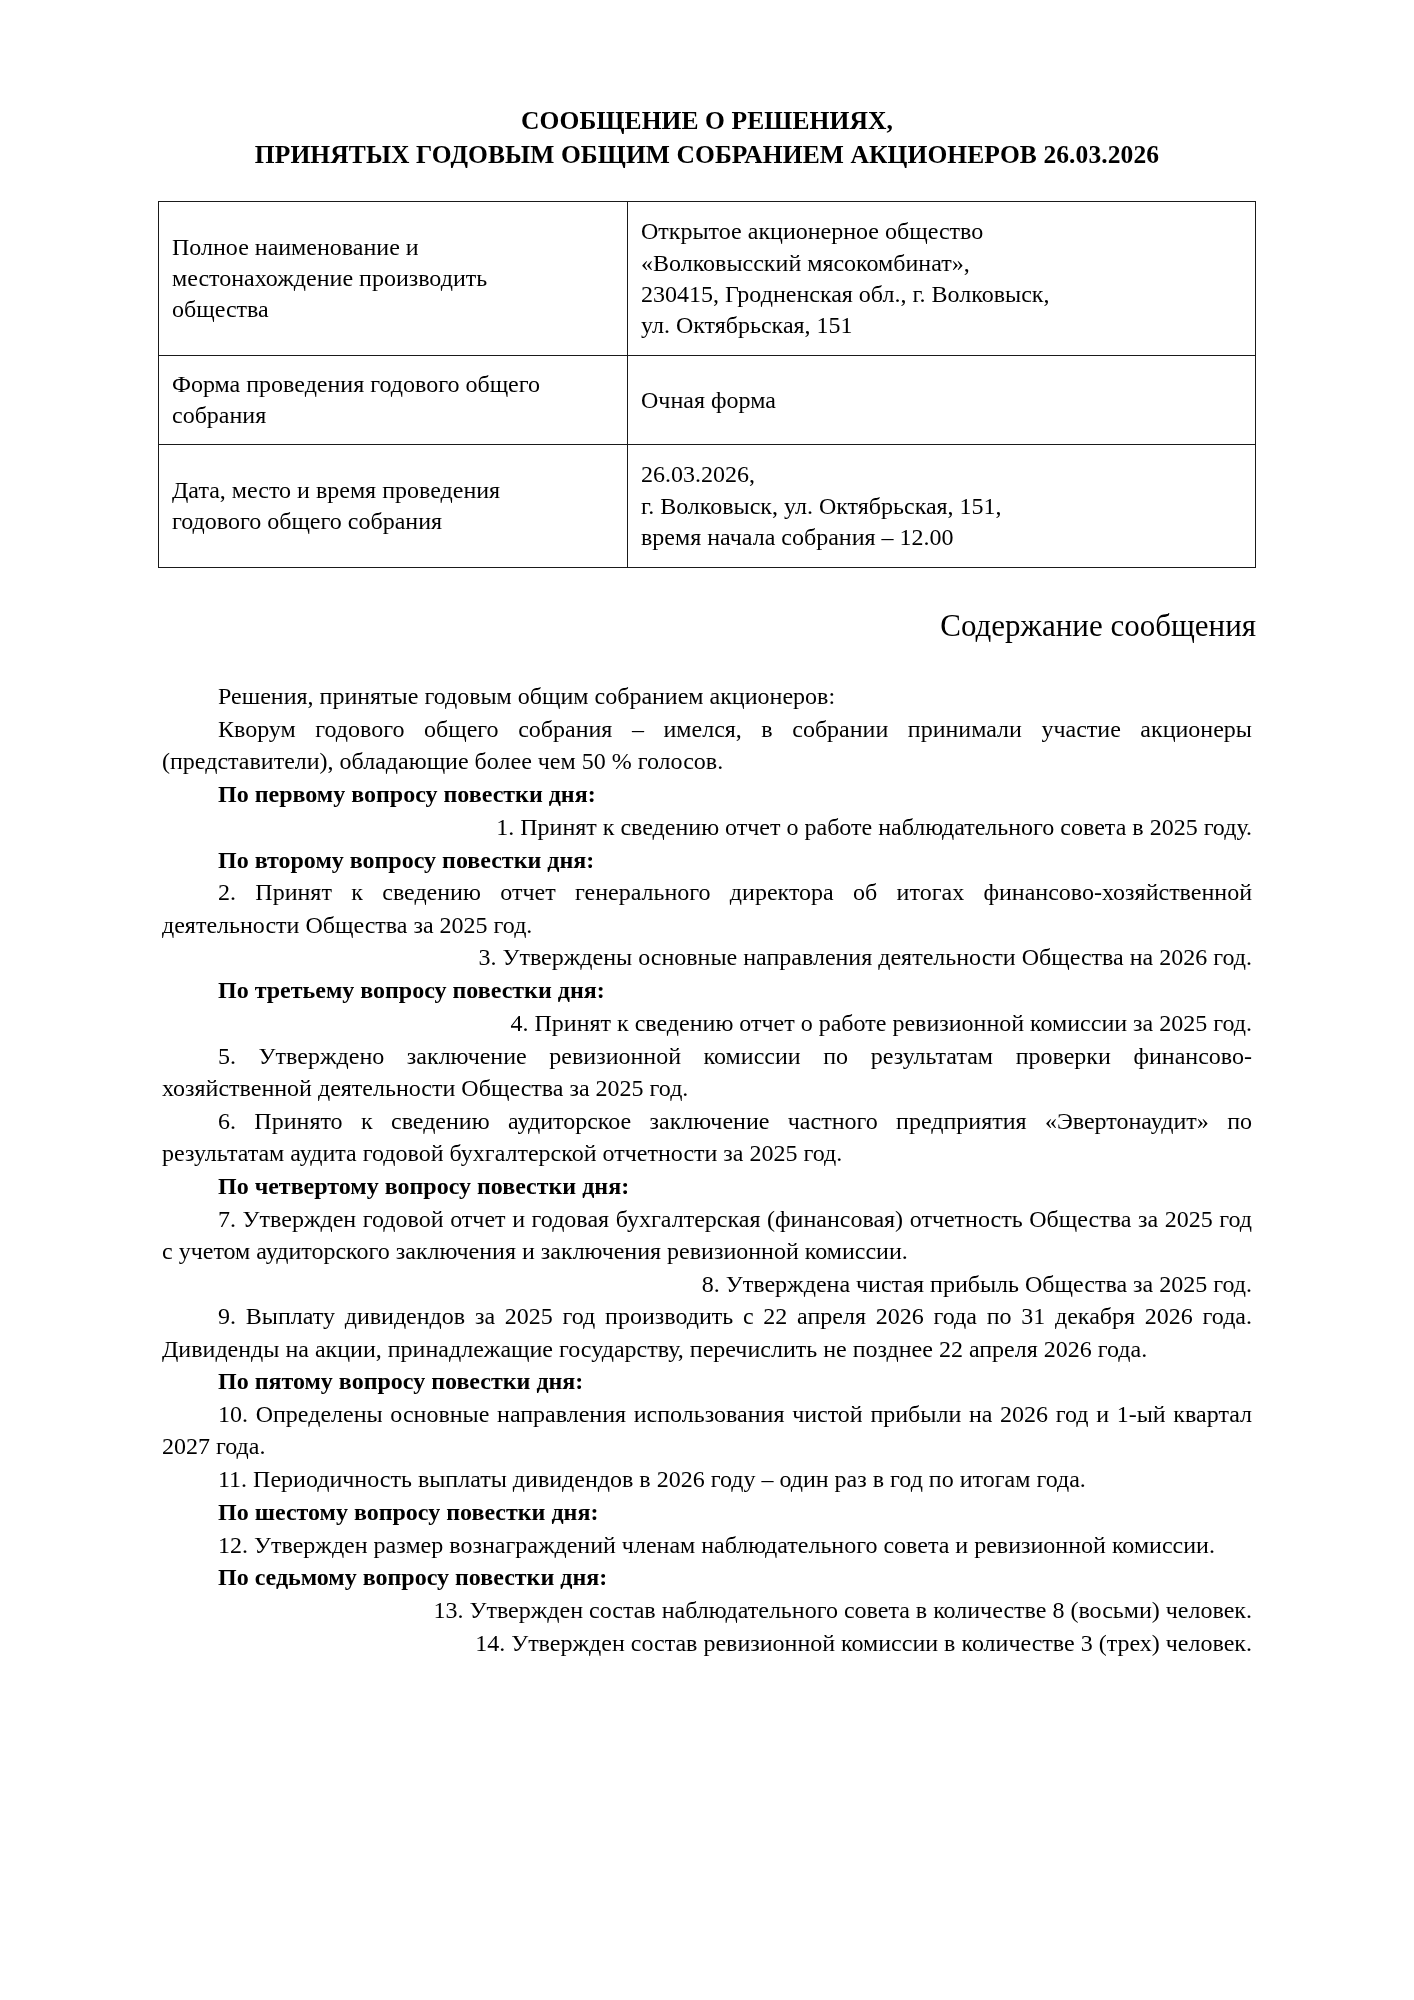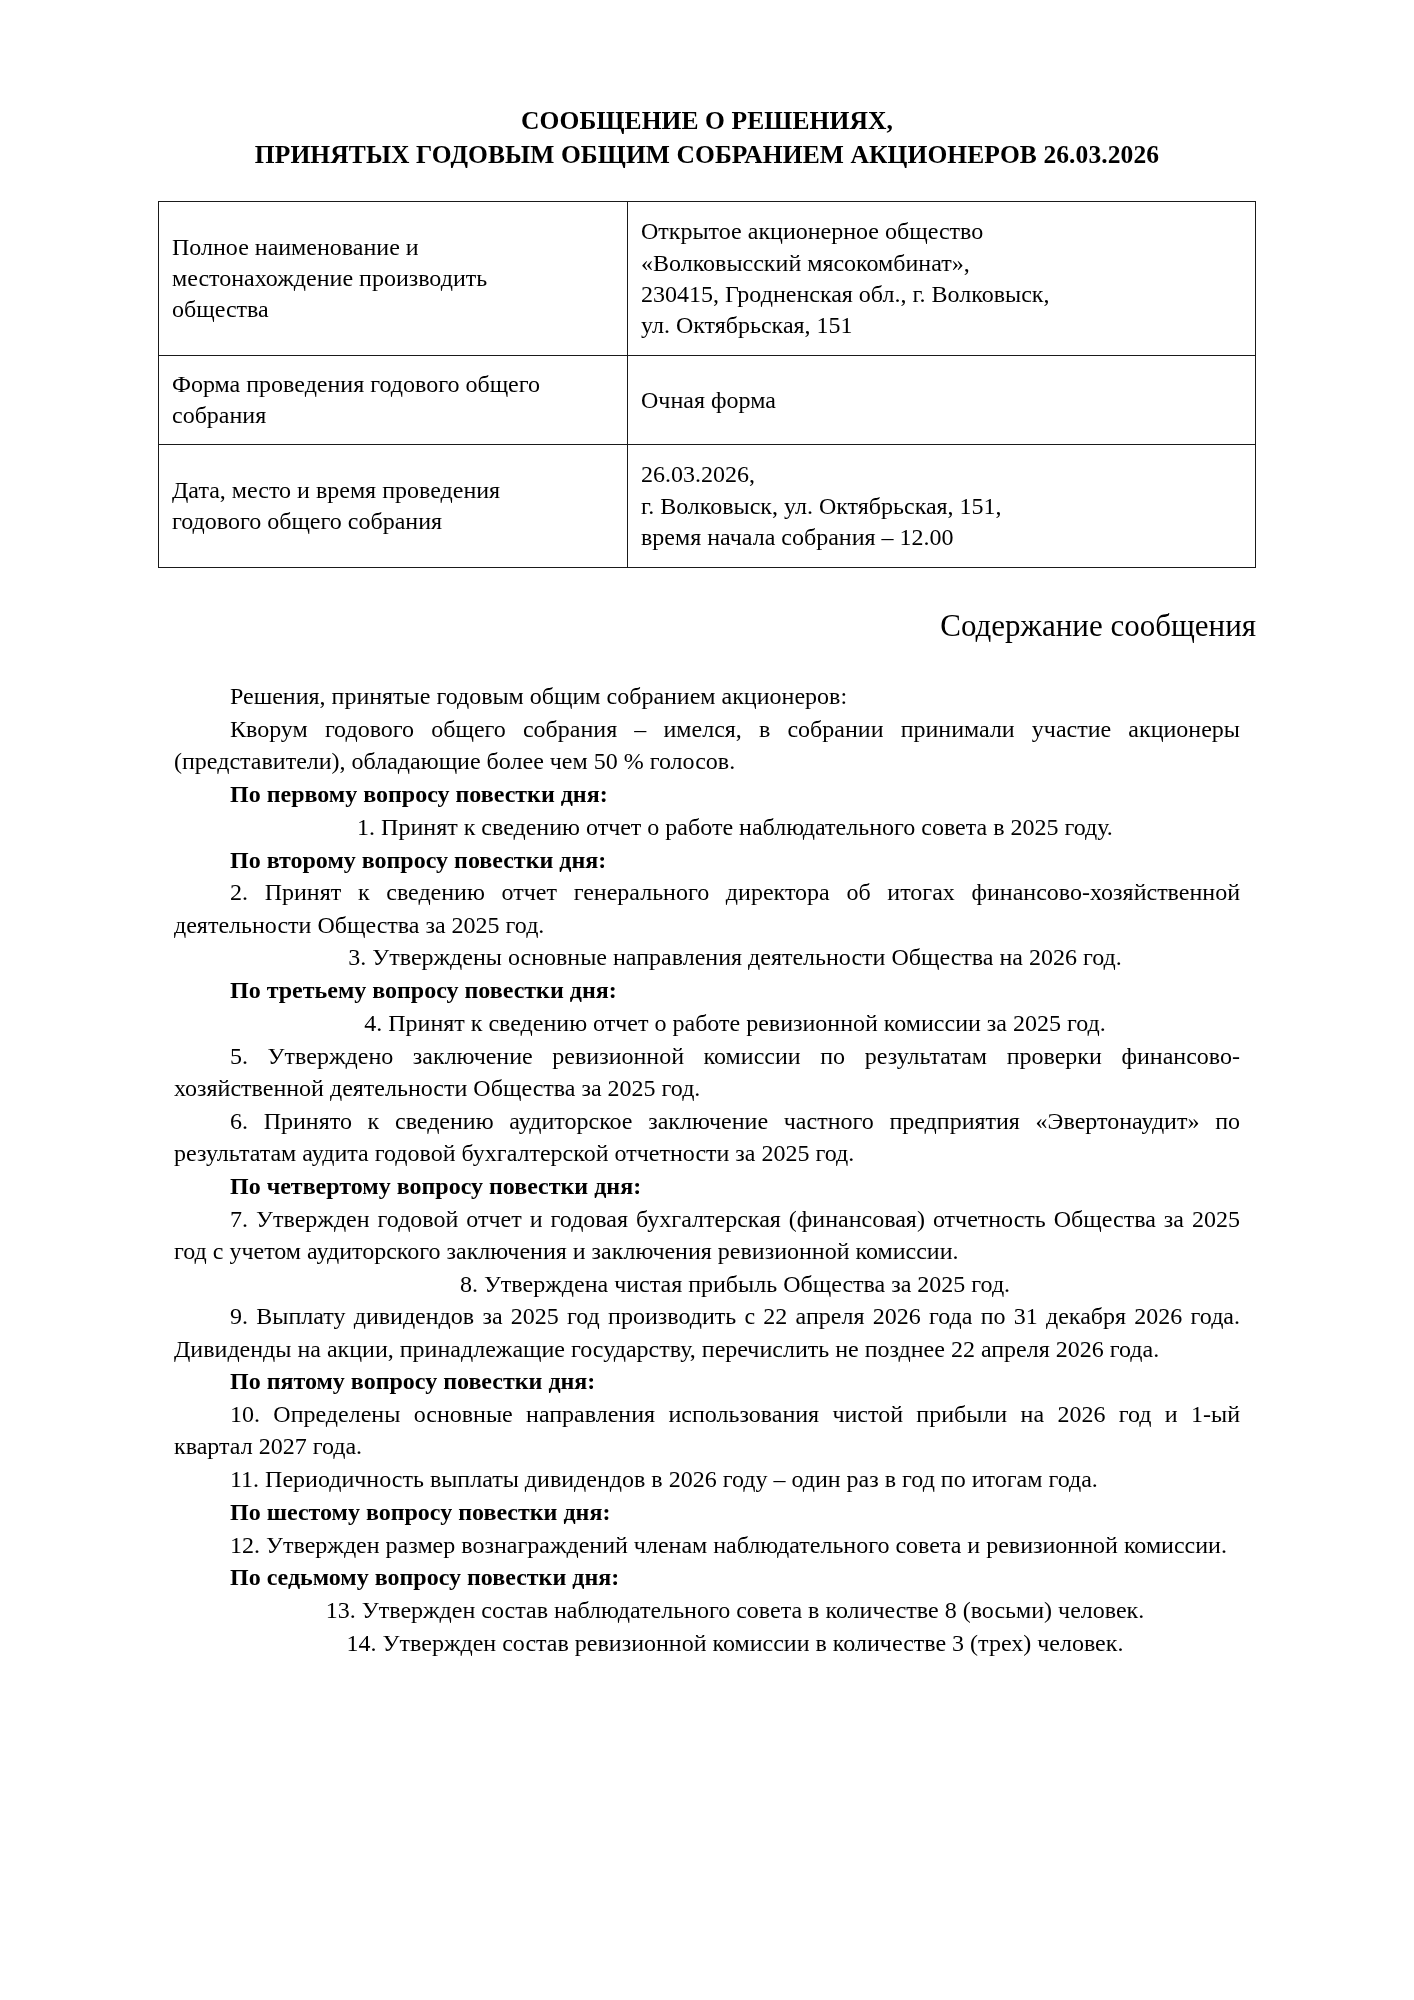--- a/index.html
+++ b/index.html
@@ -65,29 +65,29 @@
 
   
   .section-heading {
     text-align: right;
     font-size: 31px;
     margin: 38px 0 34px 0;
     line-height: 1.3;
   }
 
   
-  .body-text { margin: 16px; }
+  .body-text { margin: 4px; }
   .body-text p {
     margin: 0 0 0.5px 0;
     font-size: 24px;
     line-height: 1.345;
     text-indent: 56px;
     text-align: justify;
   }
-  .body-text p.nojust { text-align: center; }
+  .body-text p.nojust { text-align: right; }
   .body-text p.bold {
     font-weight: bold;
     text-align: left;
   }
 </style>
 </head>
 <body>
 
 <div class="page">
 

